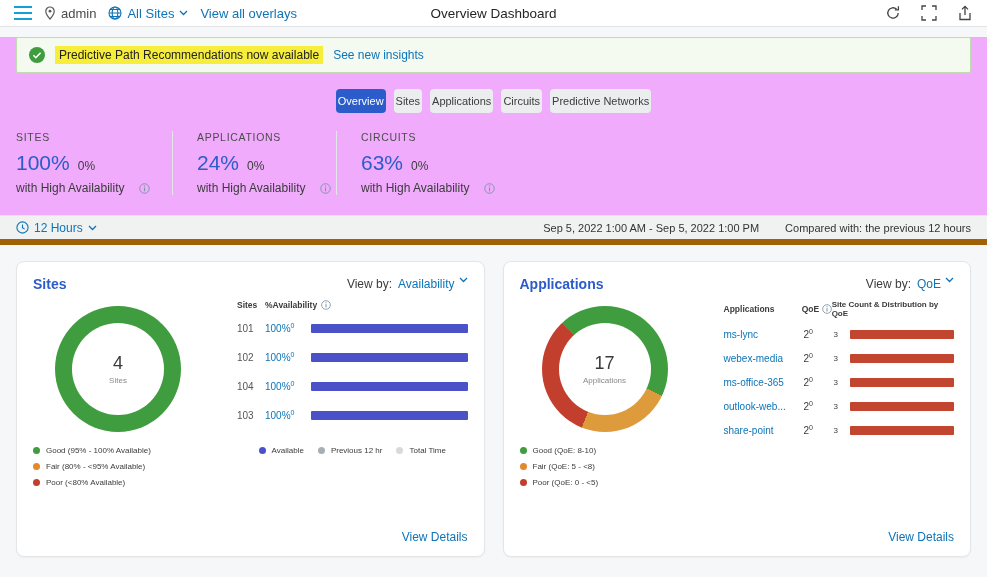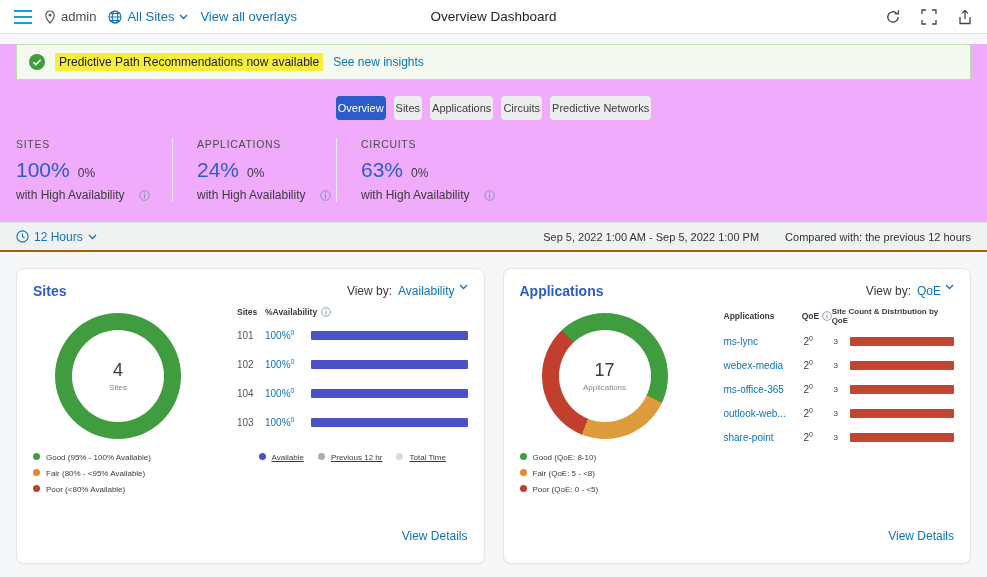--- a/index.html
+++ b/index.html
@@ -9,21 +9,21 @@
     background:#f6f7f8;
     color:#3b3b3b;
     font-size:12px;
   }
   svg { display:block; }
 
   
   .topbar {
     position:relative;
     display:flex; align-items:center;
-    height:34px; background:#fff;
+    height:27px; background:#fff;
     border-bottom:1px solid #e1e3e4;
     padding:0 14px; gap:12px;
   }
   .icon-btn { display:inline-flex; align-items:center; cursor:pointer; }
   .tb-group { display:inline-flex; align-items:center; gap:5px; }
   .tb-user { color:#4a4a4a; font-size:13px; }
   .tb-sites { color:#0d74b8; font-size:13px; cursor:pointer; }
   .tb-link { color:#0d74b8; font-size:13px; text-decoration:none; cursor:pointer; }
   .tb-title {
     position:absolute; left:0; right:0; text-align:center;
@@ -58,21 +58,21 @@
   .stat:first-child { padding-left:0; border-left:none; width:156px; }
   .stat-label { font-size:10.5px; letter-spacing:.7px; color:#4c4c4c; margin-bottom:8px; }
   .stat-valrow { display:flex; align-items:baseline; gap:8px; margin-bottom:6px; }
   .stat-value { font-size:21px; color:#2b5cc9; }
   .stat-delta { font-size:12px; color:#3b3b3b; }
   .stat-caption { font-size:12px; color:#3b3b3b; display:flex; align-items:center; gap:14px; }
 
   
   .timebar {
     display:flex; align-items:center; gap:6px;
-    background:#f0f2f2; border-top:1px solid #e3e5e6; border-bottom:2px solid #a16207;
+    background:#f0f2f2; border-top:1px solid #e3e5e6; border-bottom:6px solid #a16207;
     height:30px; padding:0 16px;
   }
   .timebar-range { color:#0d74b8; font-size:12px; cursor:pointer; display:inline-flex; align-items:center; gap:5px; }
   .timebar-right { margin-left:auto; display:flex; align-items:center; gap:26px; }
   .timebar-dates { font-size:11px; color:#333; }
   .timebar-compare { font-size:11px; color:#333; }
 
   
   .content { display:flex; gap:18px; padding:16px; }
   .card {
@@ -92,21 +92,21 @@
   .donut-apps {
     background:conic-gradient(#3f9c3f 0 32%, #de9b3b 32% 56%, #c23f2e 56% 88%, #3f9c3f 88% 100%);
   }
   .donut-hole {
     position:absolute; inset:17px; background:#fff; border-radius:50%;
     display:flex; flex-direction:column; align-items:center; justify-content:center; gap:2px;
   }
   .donut-value { font-size:18px; color:#3b3b3b; }
   .donut-sub { font-size:8px; color:#8a8a8a; }
 
-  .legend-item { display:flex; gap:6px; margin:7px 0; }
+  .legend-item { display:flex; align-items:center; gap:6px; margin:7px 0; }
   .dot { width:7px; height:7px; border-radius:50%; flex-shrink:0; }
   .legend-text { font-size:8px; color:#3b3b3b; }
   .dot-good { background:#3f9c3f; } .dot-fair { background:#e2882f; } .dot-poor { background:#c23f2e; }
 
   .right-col { flex:1; padding-left:16px; }
   .table-title { font-size:12px; color:#4a4a4a; margin:4px 0 10px; }
   .thead { display:flex; align-items:center; font-size:8.5px; font-weight:bold; color:#3b3b3b; margin-bottom:4px; }
   .trow { display:flex; align-items:center; }
   .sites-trow { height:29px; }
   .apps-trow { height:24px; }
@@ -115,26 +115,26 @@
   .c-app { width:80px; font-size:10px; color:#0d74b8; cursor:pointer; }
   .c-qoe { width:30px; font-size:10px; color:#3b3b3b; }
   .c-count { width:16px; font-size:8px; color:#3b3b3b; }
   sup { font-size:7px; }
   .hbar { flex:1; height:9px; border-radius:1px; }
   .hbar-blue { background:#4b52c8; }
   .hbar-red { background:#c24530; }
   .h-avail { display:flex; align-items:center; gap:4px; }
   .h-qoe { display:flex; align-items:center; gap:3px; width:30px; }
 
-  .bar-legend { display:flex; justify-content:center; gap:14px; margin-top:16px;text-decoration:underline; }
+  .bar-legend { display:flex; justify-content:center; gap:14px; margin-top:16px; }
   .bar-legend .legend-item { margin:0; }
   .dot-avail { background:#4b52c8; } .dot-prev { background:#a9aeb3; } .dot-total { background:#d7dadc; }
 
   .view-details {
-    position:absolute; right:16px; bottom:20px;
+    position:absolute; right:16px; bottom:12px;
     color:#0d74b8; font-size:12px; text-decoration:none; cursor:pointer;
   }
 </style>
 </head>
 <body>
 
 <div class="topbar">
   <span class="icon-btn">
     <svg width="18" height="14" viewBox="0 0 18 14" stroke="#13a0d6" stroke-width="2">
         <path d="M0 1h18M0 7h18M0 13h18"></path>

